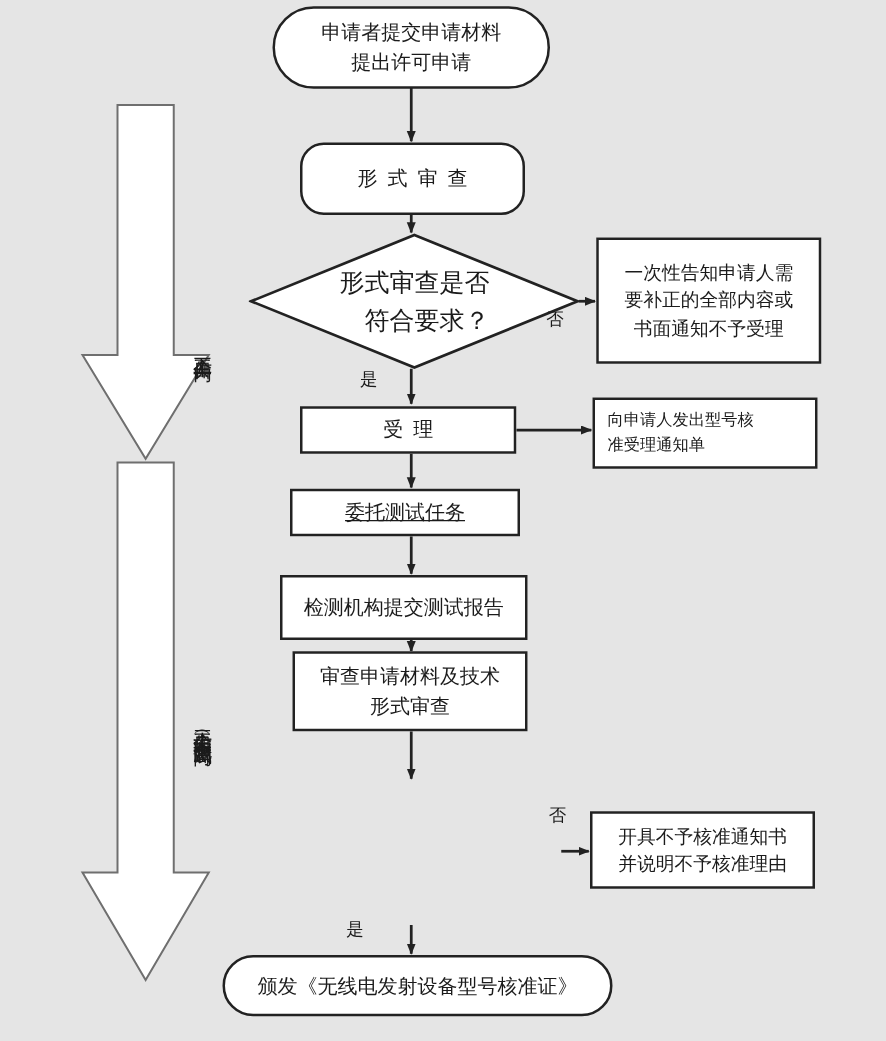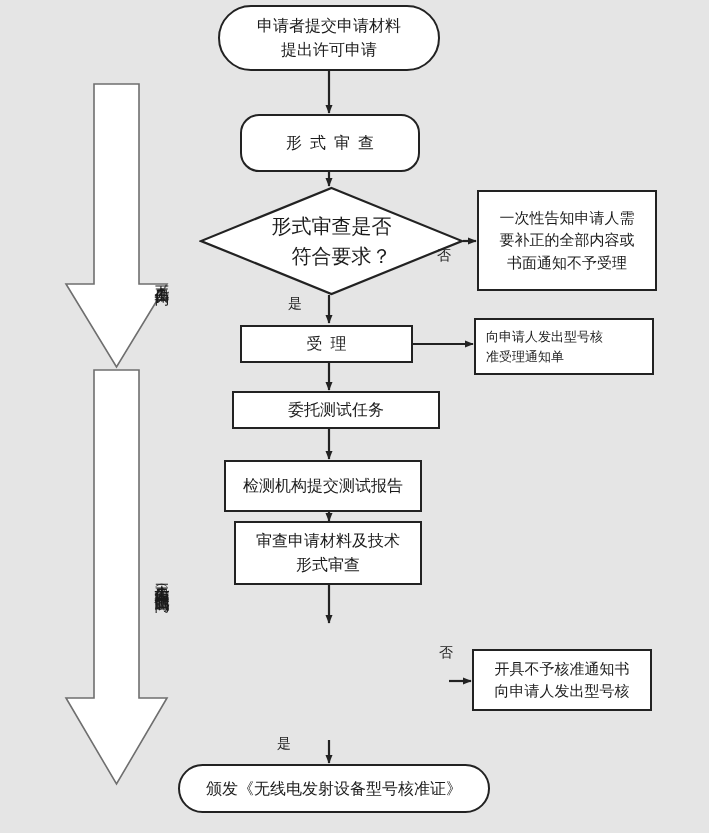--- a/index.html
+++ b/index.html
@@ -197,37 +197,37 @@
     <span class="txt">一次性告知申请人需
 要补正的全部内容或
 书面通知不予受理</span>
   </div>
 
   <div class="node process left-align" style="left:474px; top:318px; width:180px; height:57px; font-size:13px;">
     <span class="txt">向申请人发出型号核
 准受理通知单</span>
   </div>
 
-  <div class="node process" style="left:232px; top:391px; width:208px; height:38px;">
+  <div class="node process" style="left:232px; top:391px; width:184px; height:38px;text-decoration:underline;">
     <span class="txt">委托测试任务</span>
   </div>
 
   <div class="node process" style="left:224px; top:460px; width:198px; height:52px;">
     <span class="txt">检测机构提交测试报告</span>
   </div>
 
   <div class="node process" style="left:234px; top:521px; width:188px; height:64px;">
     <span class="txt">审查申请材料及技术
 形式审查</span>
   </div>
 
 
   <div class="node process" style="left:472px; top:649px; width:180px; height:62px; font-size:15px;">
     <span class="txt">开具不予核准通知书
-向申请人发出型号核</span>
+并说明不予核准理由</span>
   </div>
 
   <div class="node terminator" style="left:178px; top:764px; width:312px; height:49px;">
     <span class="txt">颁发《无线电发射设备型号核准证》</span>
   </div>
 
   <div class="edge-label" style="left:437px; top:247px;">否</div>
 
   <div class="edge-label" style="left:288px; top:295px;">是</div>
 

